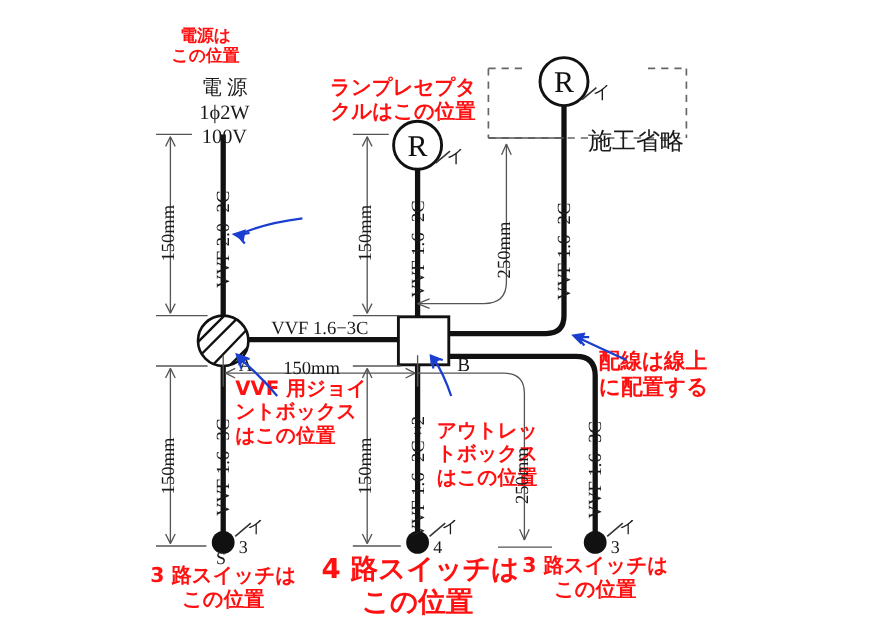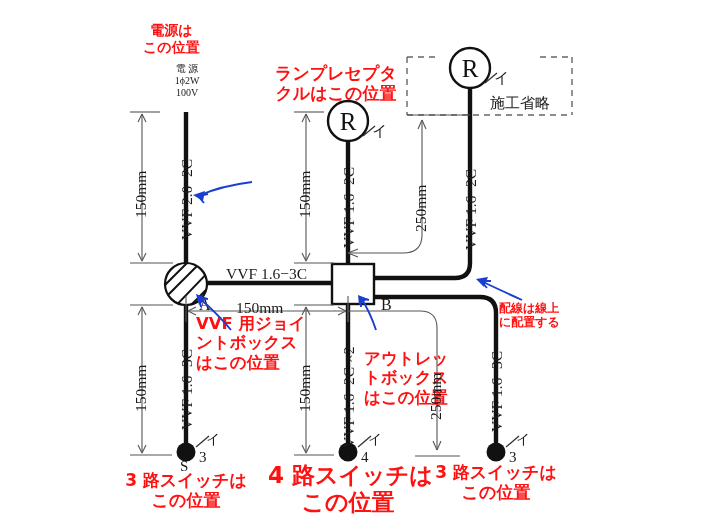--- a/index.html
+++ b/index.html
@@ -142,53 +142,53 @@
     </g>
 
   </svg>
 
   <div class="lbl red ctr" style="left:143px;top:22px;font-size:14px;">電源は<br>この位置</div>
 
 
   <div class="lbl red ctr" style="left:275px;top:63px;font-size:17px;">ランプレセプタ<br>クルはこの位置</div>
 
 
-  <div class="lbl red" style="left:499px;top:301px;font-size:12px;">配線は線上<br>に配置する</div>
+  <div class="lbl red" style="left:499px;top:291px;font-size:18px;">配線は線上<br>に配置する</div>
 
   <div class="lbl red" style="left:196px;top:314px;font-size:16.5px;">VVF 用ジョイ<br>ントボックス<br>はこの位置</div>
 
   <div class="lbl red" style="left:364px;top:349px;font-size:16.5px;">アウトレッ<br>トボックス<br>はこの位置</div>
 
   <div class="lbl red ctr" style="left:106px;top:470px;font-size:17px;width:160px;">3 路スイッチは<br>この位置</div>
 
   <div class="lbl red ctr" style="left:268px;top:462px;font-size:23px;width:160px;">4 路スイッチは<br>この位置</div>
 
   <div class="lbl red ctr" style="left:416px;top:462px;font-size:17px;width:160px;">3 路スイッチは<br>この位置</div>
 
-  <div class="lbl blk serif ctr" style="left:143px;top:63px;font-size:10px;width:88px;line-height:1.22;">電 源<br>1ϕ2W<br>100V</div>
+  <div class="lbl blk serif ctr" style="left:143px;top:63px;font-size:17px;width:88px;line-height:1.22;">電 源<br>1ϕ2W<br>100V</div>
 
   <div class="vert" style="left:132px;top:218px;font-size:15.5px;">150mm</div>
   <div class="vert" style="left:132px;top:412px;font-size:15.5px;">150mm</div>
   <div class="vert" style="left:296px;top:218px;font-size:15.5px;">150mm</div>
   <div class="vert" style="left:296px;top:412px;font-size:15.5px;">150mm</div>
   <div class="lbl blk serif" style="left:236px;top:299px;font-size:15.5px;">150mm</div>
   <div class="vert" style="left:412px;top:232px;font-size:15.5px;">250mm</div>
   <div class="vert" style="left:427px;top:420px;font-size:15.5px;">250mm</div>
 
   <div class="vert" style="left:178px;top:240px;font-size:15.5px;">VVF 2.0−2C</div>
   <div class="vert" style="left:340px;top:248px;font-size:15.5px;">VVF 1.6−2C</div>
   <div class="lbl blk serif" style="left:226px;top:265px;font-size:15.5px;">VVF 1.6−3C</div>
   <div class="vert" style="left:462px;top:250px;font-size:15.5px;">VVF 1.6−2C</div>
   <div class="vert" style="left:178px;top:430px;font-size:15.5px;">VVF 1.6−3C</div>
   <div class="vert" style="left:340px;top:448px;font-size:15.5px;">VVF 1.6−2C ×2</div>
   <div class="vert" style="left:488px;top:432px;font-size:15.5px;">VVF 1.6−3C</div>
 
   <div class="lbl blk serif" style="left:372px;top:123px;font-size:15px;">イ</div>
   <div class="lbl blk serif" style="left:494px;top:70px;font-size:15px;">イ</div>
-  <div class="lbl blk serif" style="left:490px;top:95px;font-size:15px;">施工省略</div>
+  <div class="lbl blk serif" style="left:490px;top:107px;font-size:20px;">施工省略</div>
 
   <div class="lbl blk serif" style="left:199px;top:296px;font-size:16px;">A</div>
   <div class="lbl blk serif" style="left:381px;top:296px;font-size:16px;">B</div>
 
   <div class="lbl blk serif" style="left:206px;top:432px;font-size:14px;">イ</div>
   <div class="lbl blk serif" style="left:199px;top:449px;font-size:15px;">3</div>
   <div class="lbl blk serif" style="left:180px;top:458px;font-size:15px;">S</div>
 
   <div class="lbl blk serif" style="left:368px;top:432px;font-size:14px;">イ</div>
   <div class="lbl blk serif" style="left:361px;top:449px;font-size:15px;">4</div>

